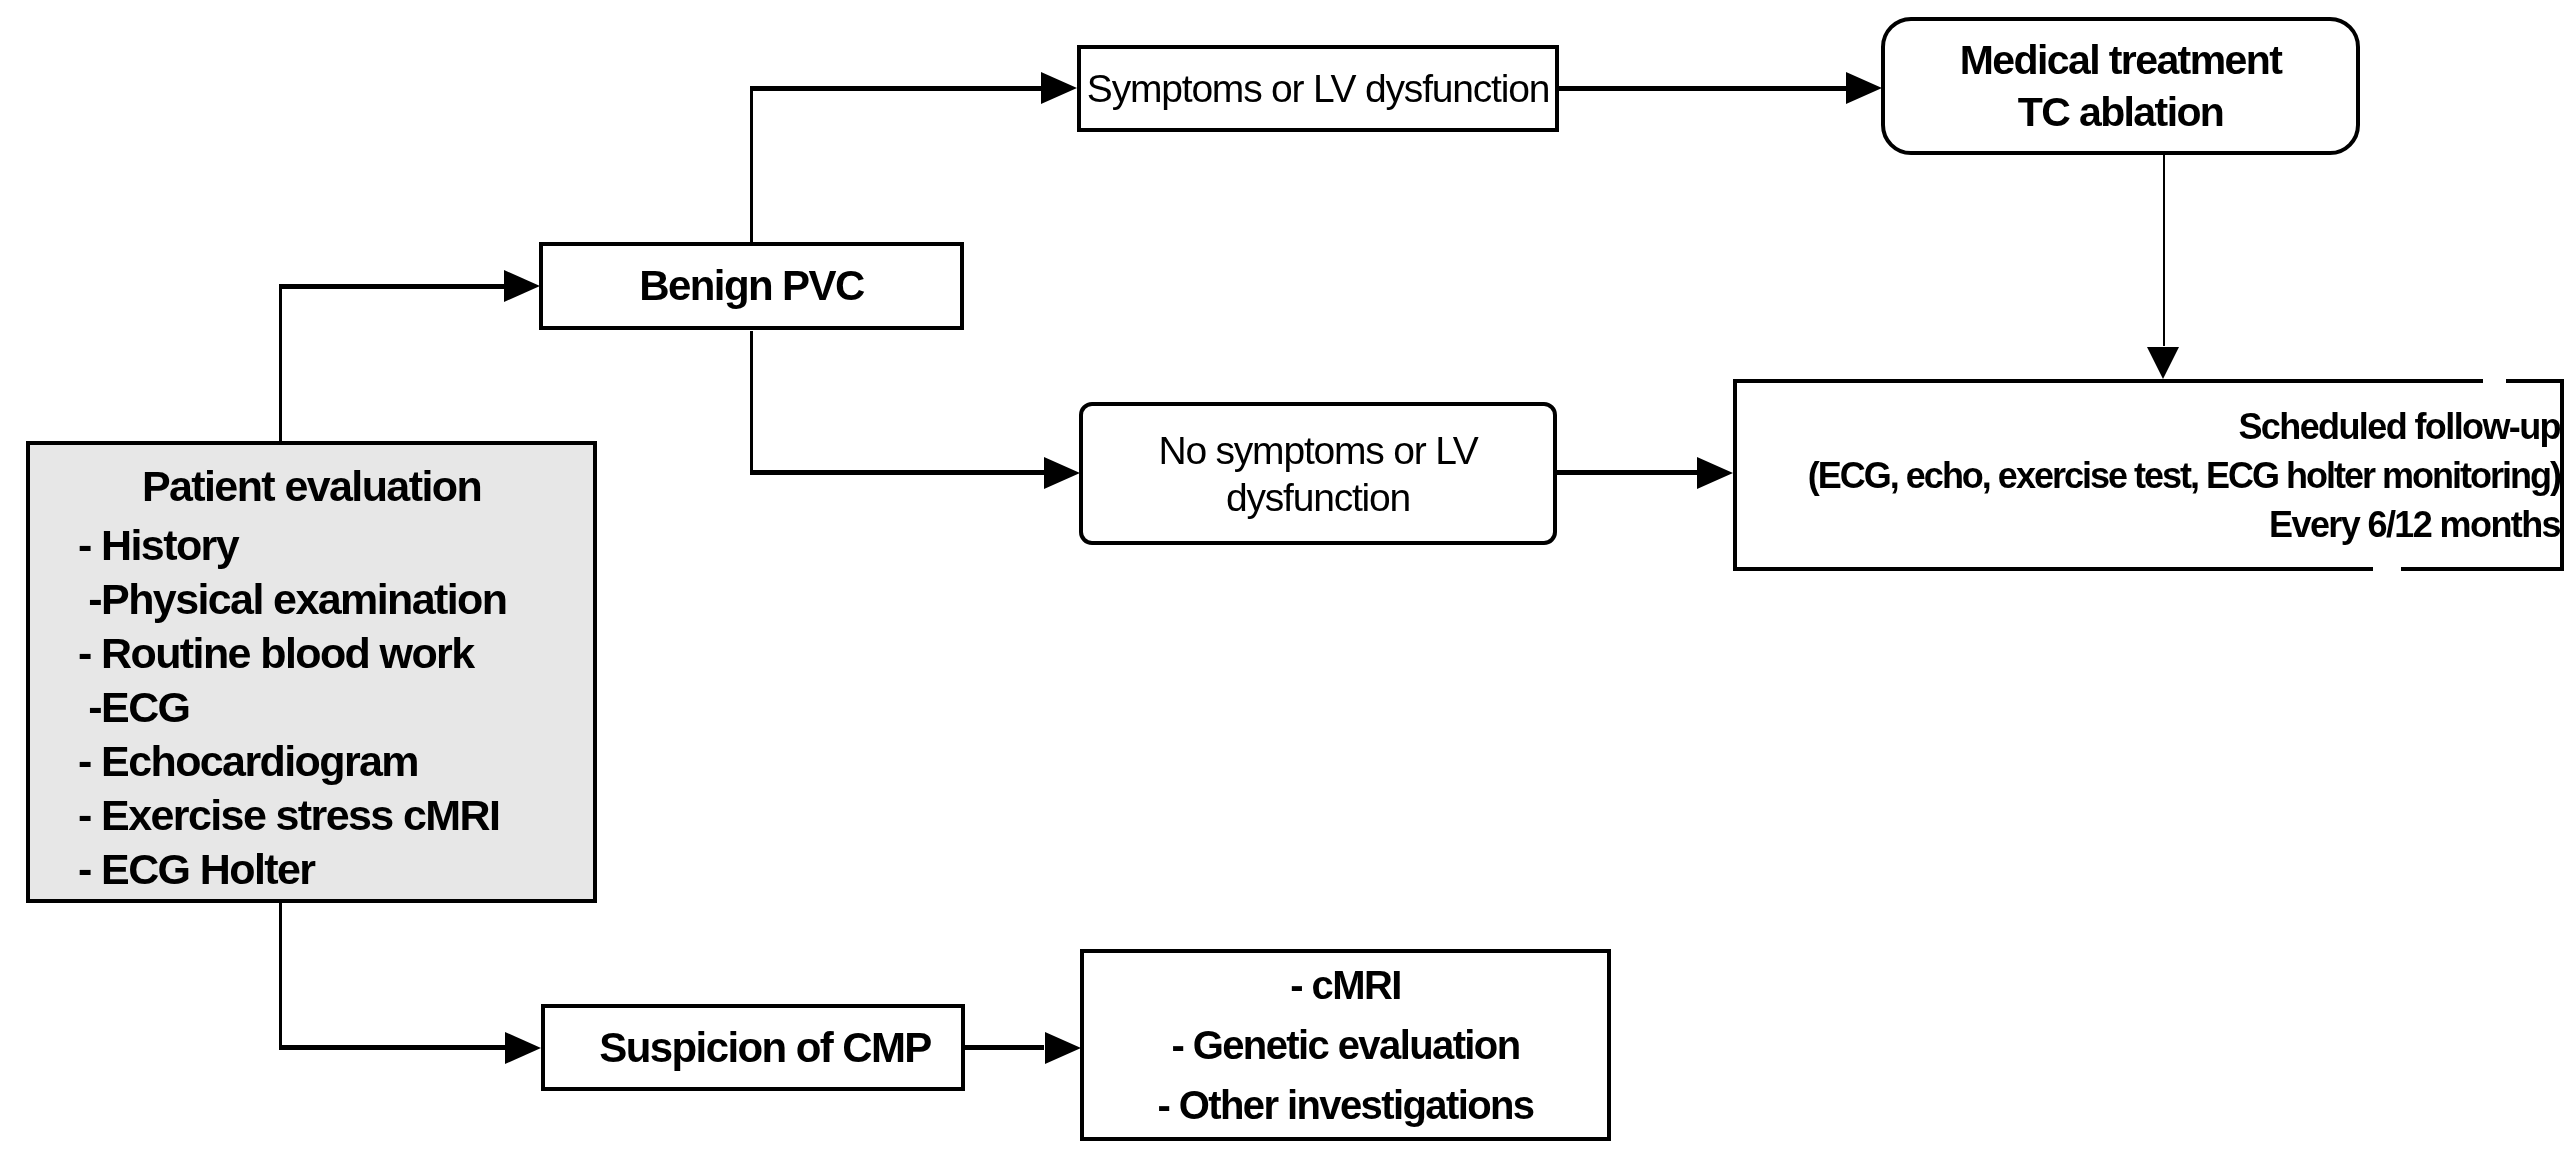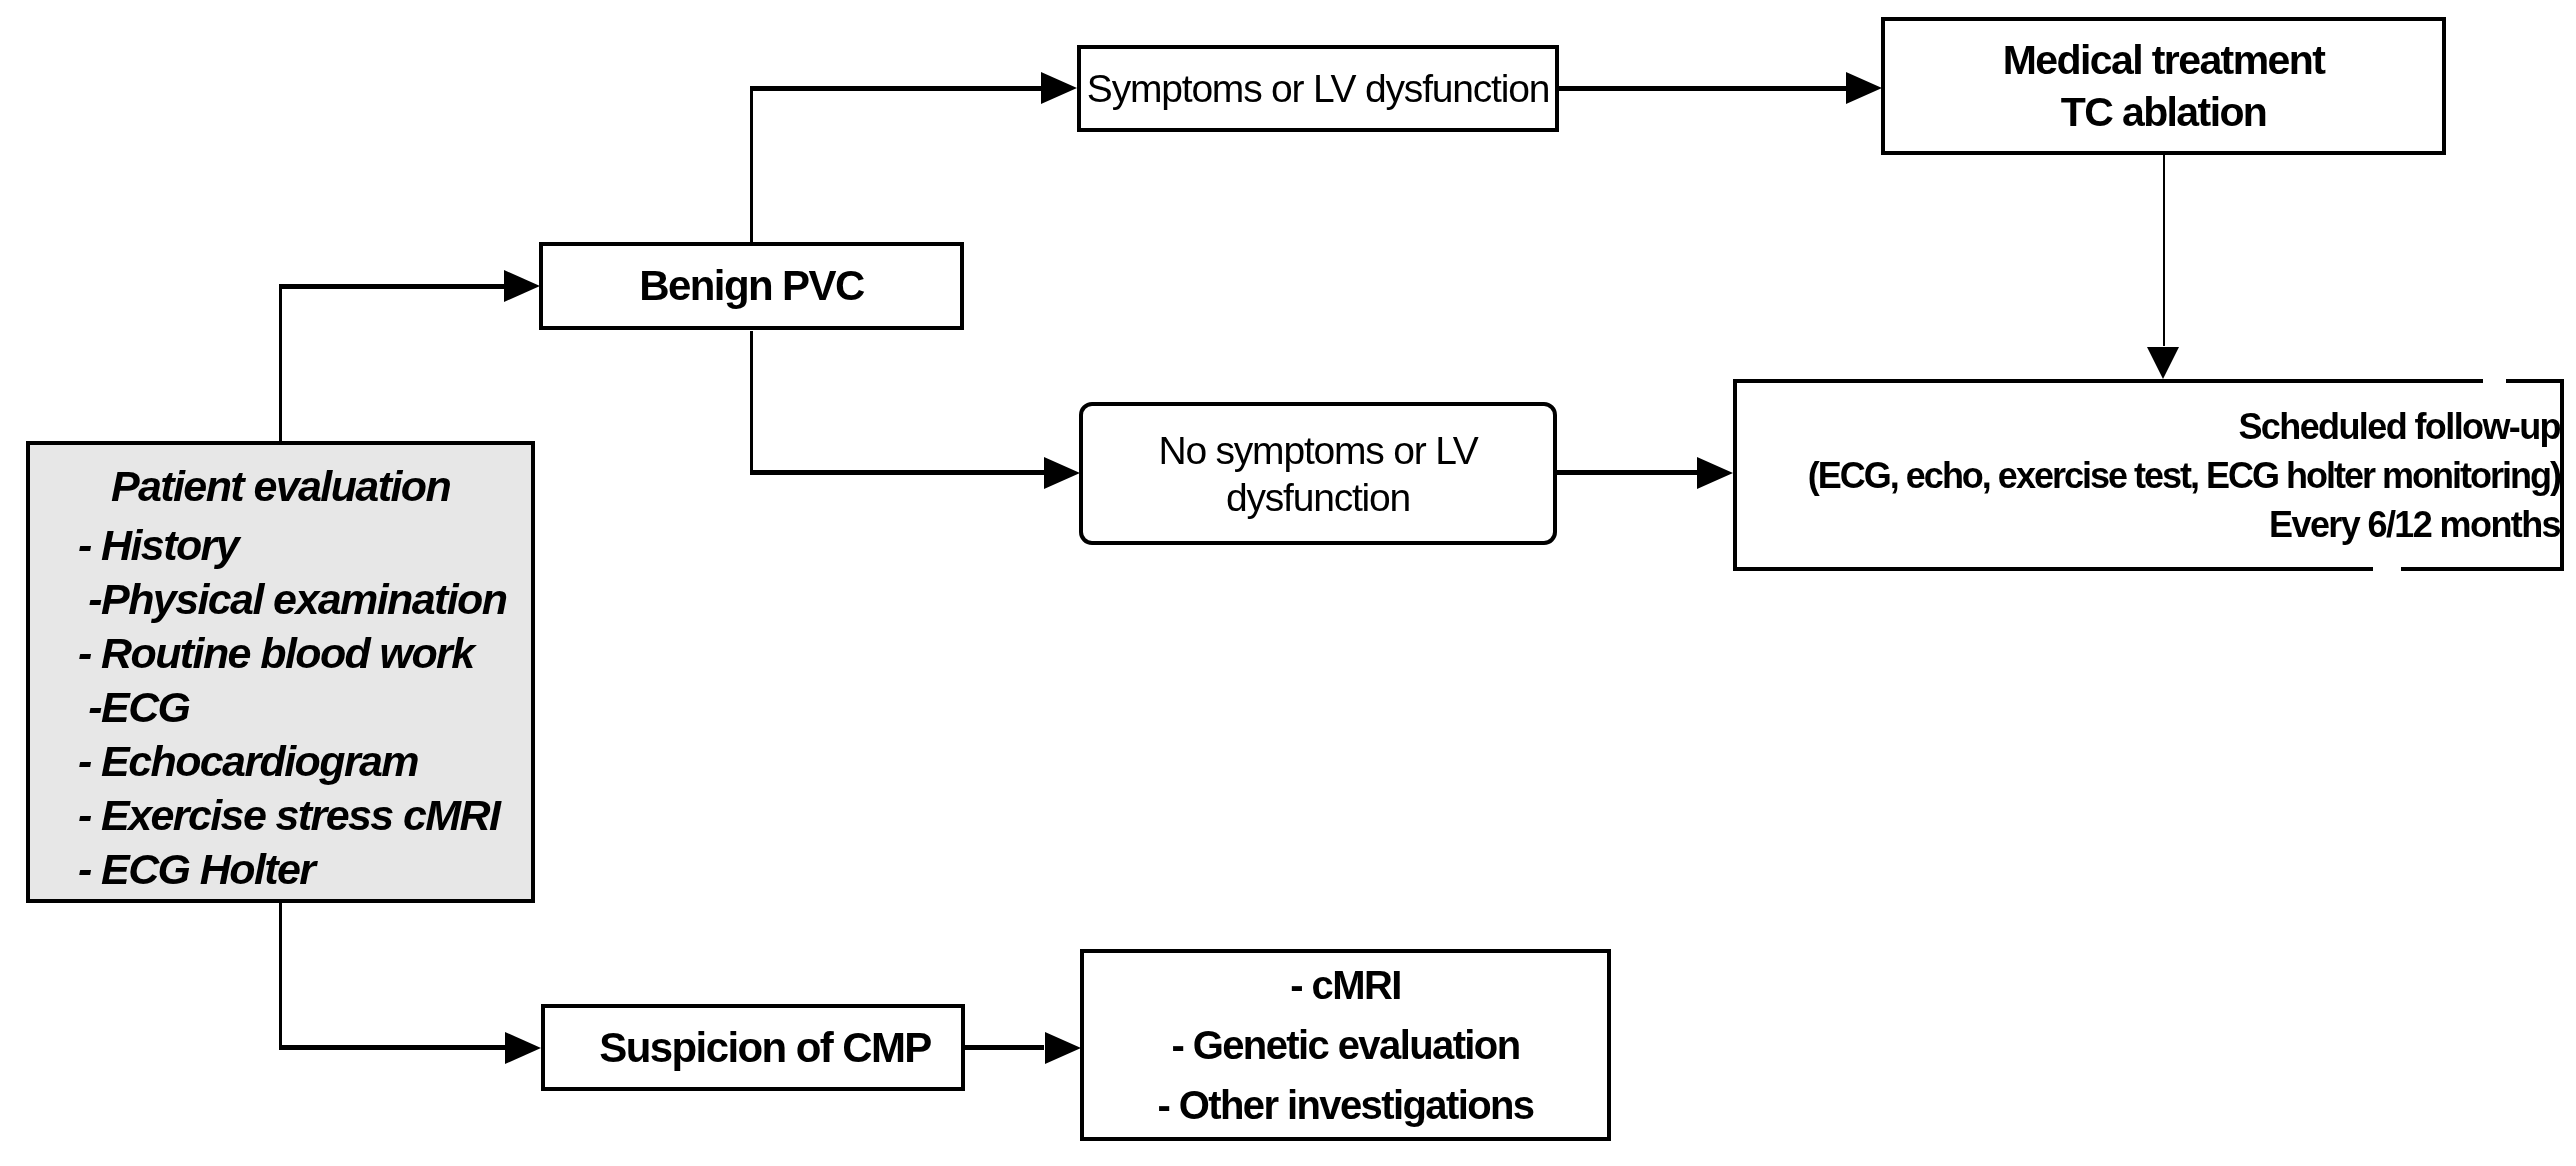--- a/index.html
+++ b/index.html
@@ -57,40 +57,40 @@
     border-right: 16px solid transparent;
     border-top: 32px solid #000000;
   }
   .border-gap { position: absolute; background: #ffffff; }
 </style>
 </head>
 <body>
 
 <div id="canvas">
 
-  <div class="box gray" id="patient-box" style="left:26px; top:441px; width:509px; height:462px;font-style:italic;">
+  <div class="box gray" id="patient-box" style="left:26px; top:441px; width:571px; height:462px;">
     <div class="ptitle">Patient evaluation</div>
     <div class="pitem">- History</div>
     <div class="pitem"> -Physical examination</div>
     <div class="pitem">- Routine blood work</div>
     <div class="pitem"> -ECG</div>
     <div class="pitem">- Echocardiogram</div>
     <div class="pitem">- Exercise stress cMRI</div>
     <div class="pitem">- ECG Holter</div>
   </div>
 
   <div class="box" id="benign-box" style="left:539px; top:242px; width:425px; height:88px;">
     <div>Benign PVC</div>
   </div>
 
   <div class="box regular" id="symptoms-box" style="left:1077px; top:45px; width:482px; height:87px;">
     <div>Symptoms or LV dysfunction</div>
   </div>
 
-  <div class="box" id="medical-box" style="left:1881px; top:17px; width:565px; height:138px;">
+  <div class="box" id="medical-box" style="left:1881px; top:17px; width:479px; height:138px;border-radius:30px;">
     <div>Medical treatment</div>
     <div>TC ablation</div>
   </div>
 
   <div class="box" id="followup-box" style="left:1733px; top:379px; width:831px; height:192px;align-items:flex-end;">
     <div>Scheduled follow-up</div>
     <div class="long-line">(ECG, echo, exercise test, ECG holter monitoring)</div>
     <div>Every 6/12 months</div>
   </div>
 

